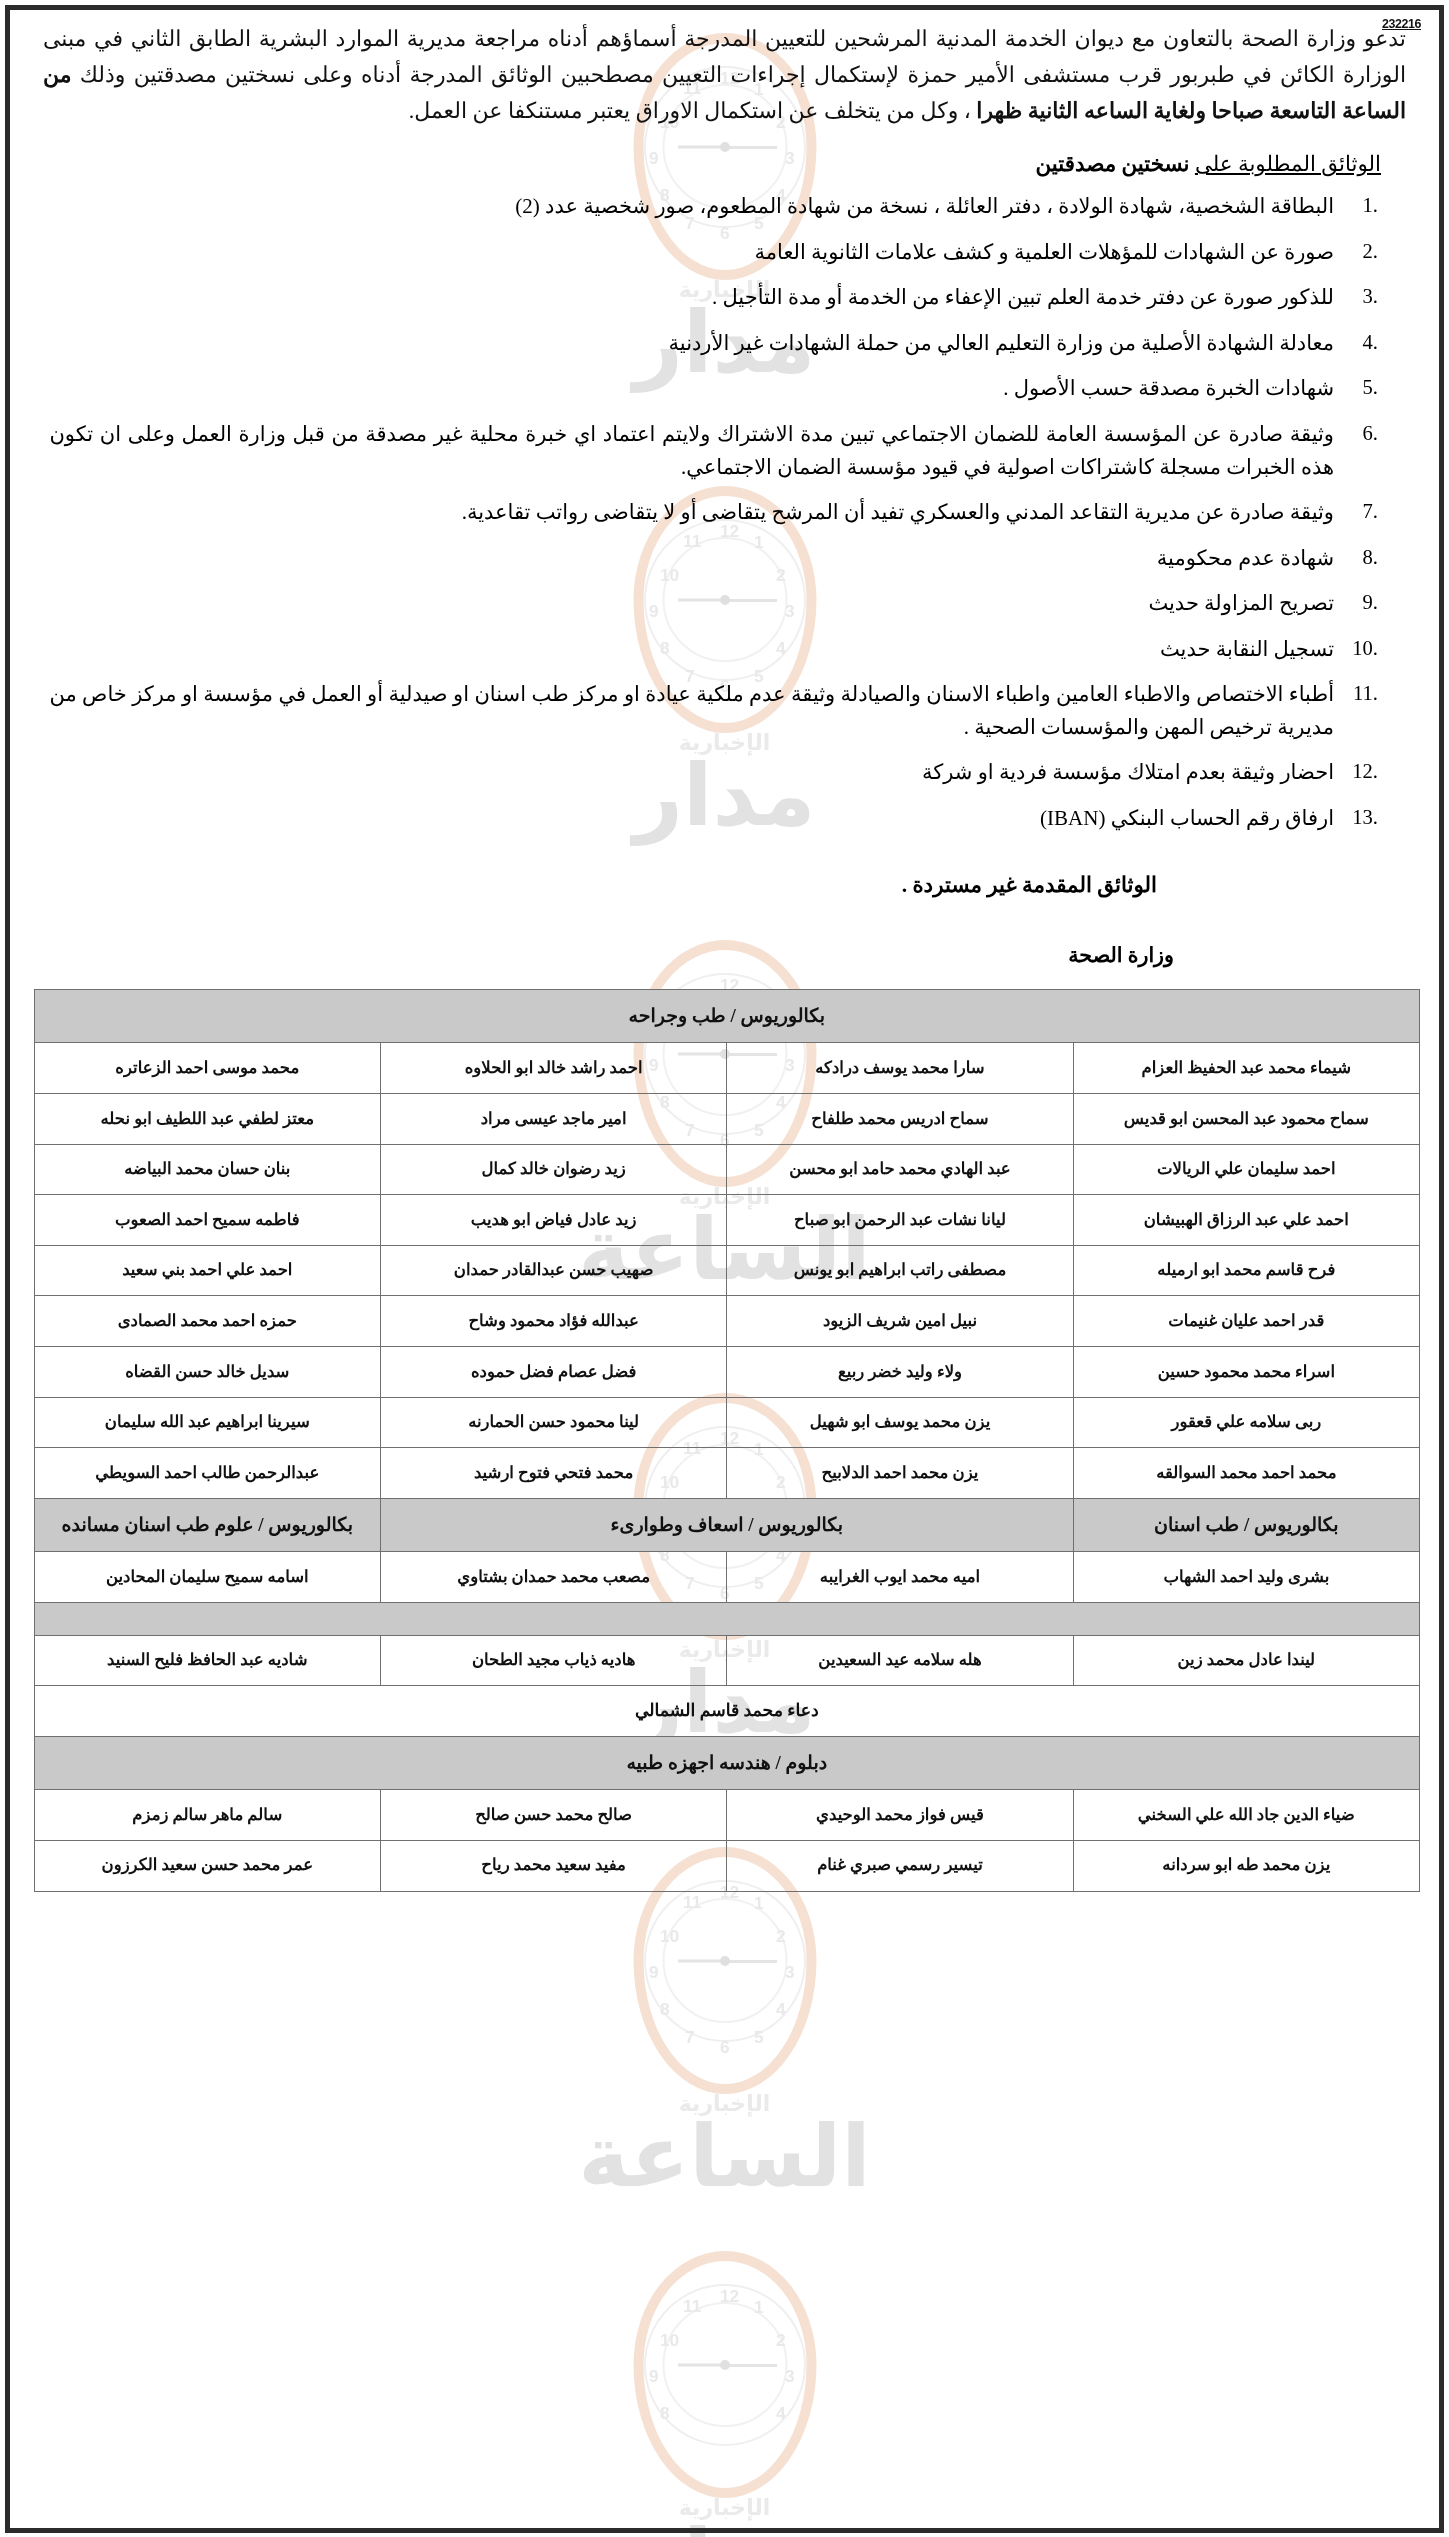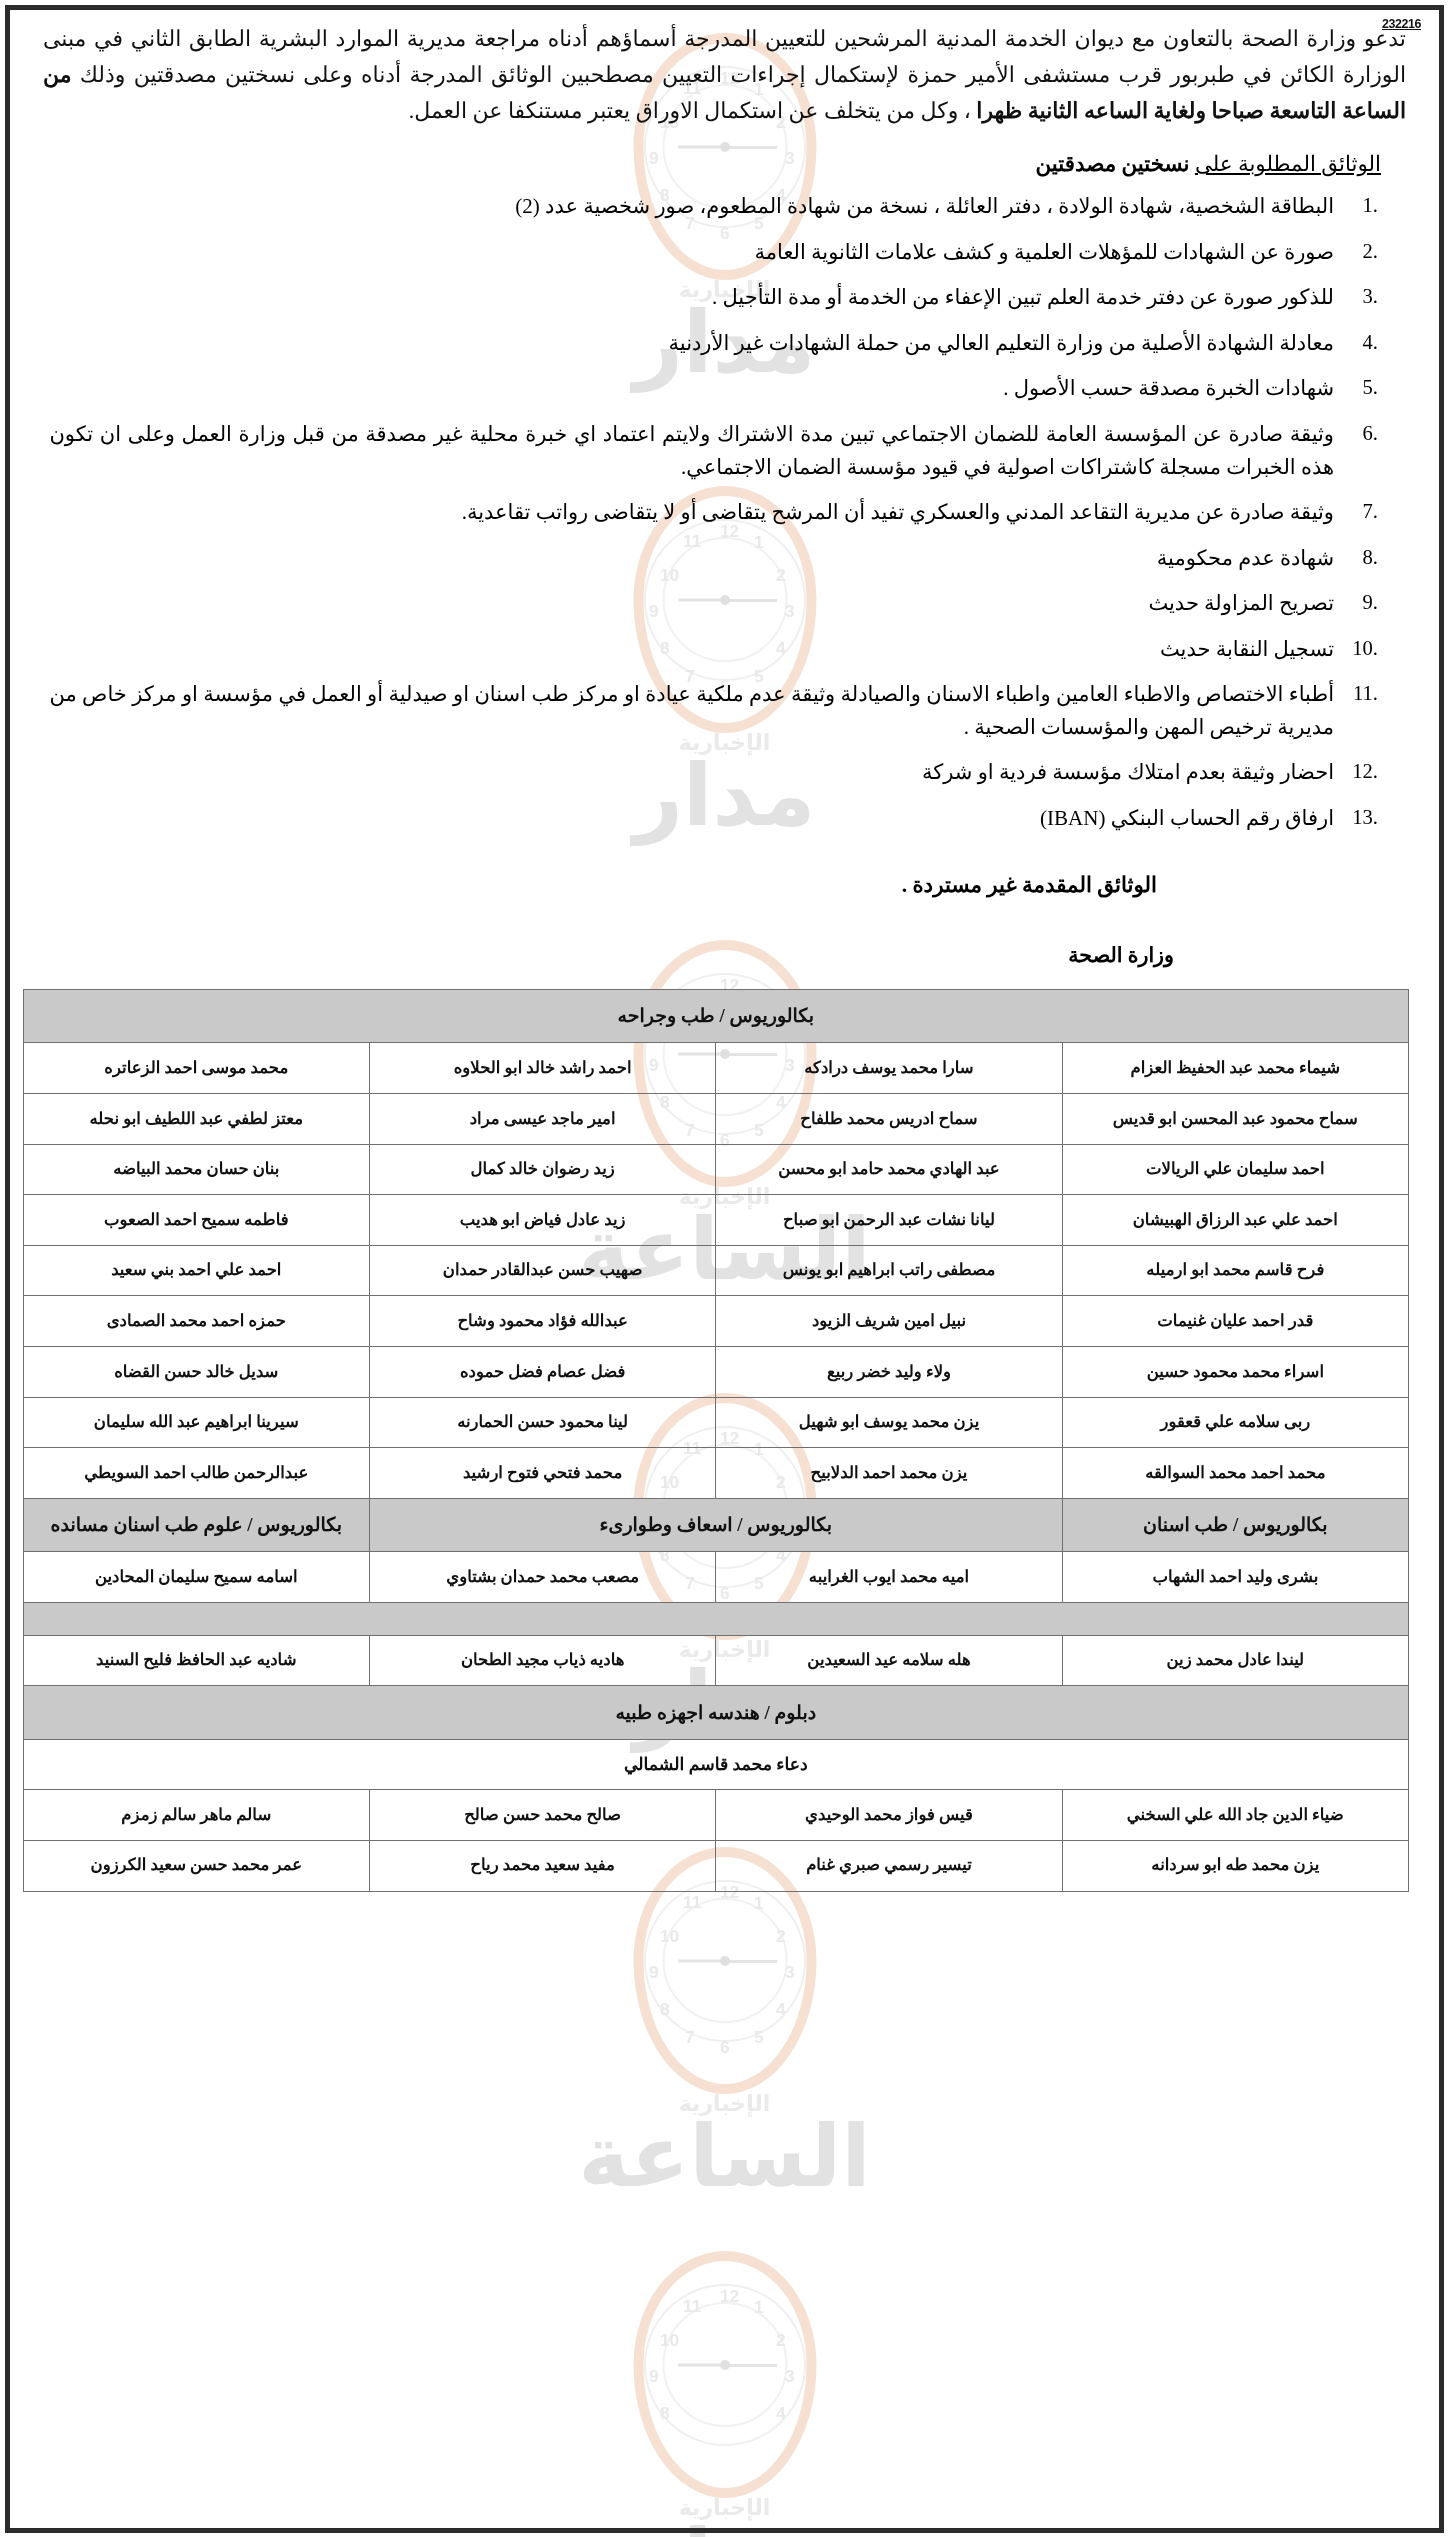--- a/index.html
+++ b/index.html
@@ -212,21 +212,21 @@
     font-size:20.6px;
     font-weight:700;
     margin:45px 0 21.4px 0;
     text-align:right;
     padding-right:247px;
   }
 
   
   table.names{
     width:calc(100% - 6.6px);
-    margin:0 12px;
+    margin:0 1px;
     border-collapse:collapse;
     table-layout:fixed;
     direction:rtl;
     background:transparent;
   }
   table.names td{
     border:0.8px solid #6f6f6f;
     height:43px;
     padding:3.3px 6.6px;
     font-size:16.5px;
@@ -535,25 +535,25 @@
         <tr>
           <td class="blank" colspan="4"></td>
         </tr>
         <tr>
           <td>ليندا عادل محمد زين</td>
           <td>هله سلامه عيد السعيدين</td>
           <td>هاديه ذياب مجيد الطحان</td>
           <td>شاديه عبد الحافظ فليح السنيد</td>
         </tr>
         <tr>
+          <td class="spanfull" colspan="4">دعاء محمد قاسم الشمالي</td>
+        </tr>
+
+        <tr>
           <td class="hdr" colspan="4">دبلوم  / هندسه اجهزه طبيه</td>
-        </tr>
-
-        <tr>
-          <td class="spanfull" colspan="4">دعاء محمد قاسم الشمالي</td>
         </tr>
         <tr>
           <td>ضياء الدين جاد الله علي السخني</td>
           <td>قيس فواز محمد الوحيدي</td>
           <td>صالح محمد حسن صالح</td>
           <td>سالم ماهر سالم زمزم</td>
         </tr>
         <tr>
           <td>يزن محمد طه ابو  سردانه</td>
           <td>تيسير رسمي صبري غنام</td>

